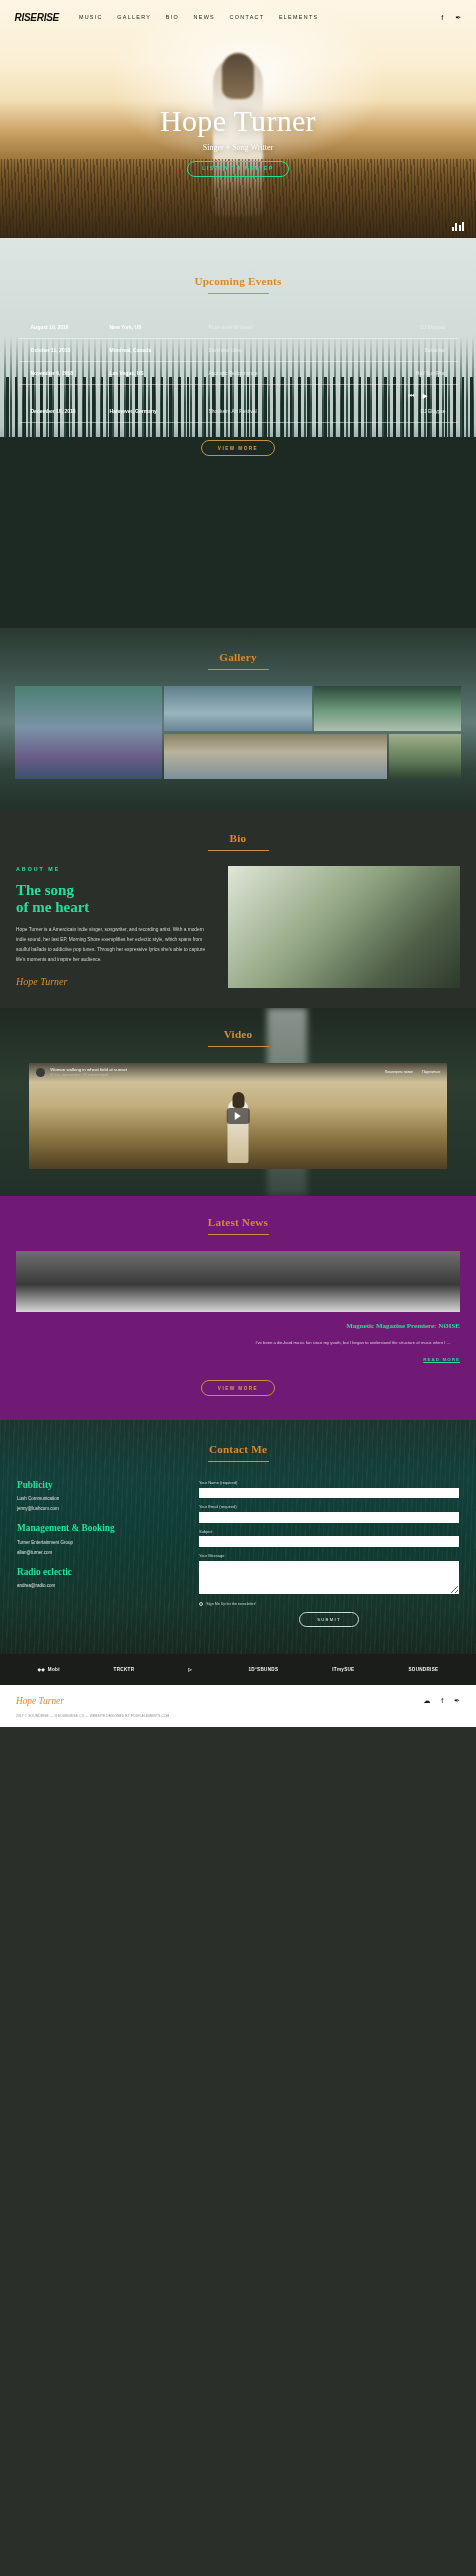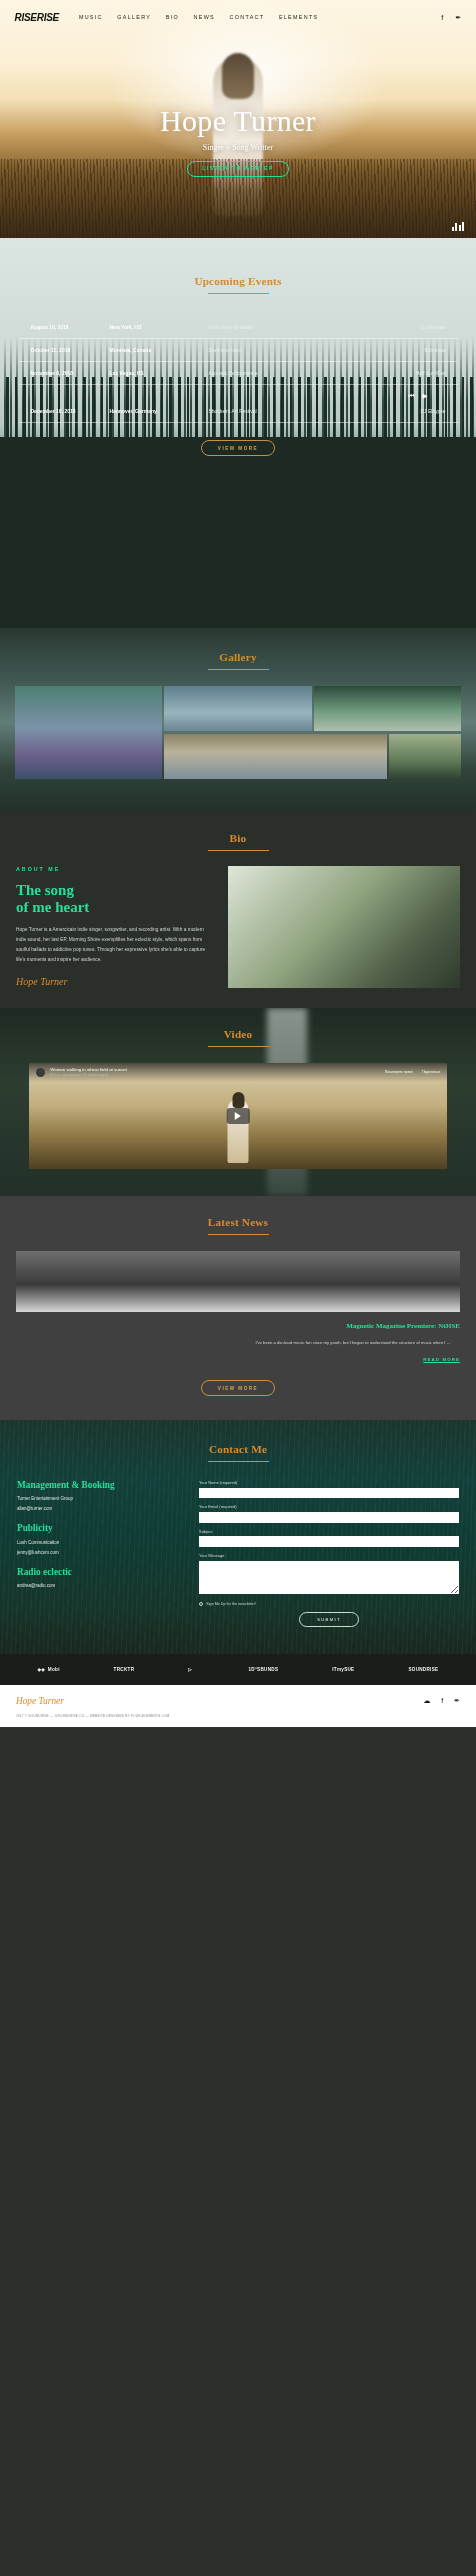--- a/index.html
+++ b/index.html
@@ -153,21 +153,21 @@
   .pfig{ position:absolute; left:50%; top:36px; transform:translateX(-50%); width:21px; height:64px;
     background:linear-gradient(#f2efe6,#cdbb93); border-radius:10.6px 10.6px 2.6px 2.6px; }
   .pfig:after{ content:""; position:absolute; left:4.6px; top:-6.6px; width:12px; height:16px;
     background:#3b2f20; border-radius:6px 6px 4px 4px; }
   .play-btn{ position:absolute; left:50%; top:50%; transform:translate(-50%,-50%);
     width:22.5px; height:16px; border-radius:3.3px; background:rgba(0,0,0,.55); z-index:5;
     display:flex; align-items:center; justify-content:center; }
   .play-btn i{ width:0;height:0;border-left:6px solid #fff;border-top:4px solid transparent;border-bottom:4px solid transparent; }
 
   
-  .news{ background:#404040; padding:20px 0 24px; }
+  .news{ background:#701a75; padding:20px 0 24px; }
   .news-grid{ display:flex; gap:9.3px; margin:17px 16px 0; }
   .card{ flex:1; text-align:right; }
   .card-img{ height:61px; }
   .c1{ background:linear-gradient(#6e6e6e,#3a3a3a 55%,#d6d6d6); }
   .c2{ background:linear-gradient(#c9c9c9,#2e2e2e 45%,#6b6b6b); }
   .c3{ background:linear-gradient(#2b2f7a,#5b3fa0 40%,#8a6bd0 70%,#2a2a5e); }
   .card-title{ font-family:"Liberation Serif", serif; color:#25e09a; font-size:7px;
     line-height:1.25; margin-top:9.3px; font-weight:700; }
   .card-p{ color:#cfd6cf; font-size:4.2px; line-height:2.15; margin-top:8px; padding:0 9.3px; }
   .read-more{ display:inline-block; margin-top:9.3px; color:#25e09a; font-size:4.4px;
@@ -369,28 +369,28 @@
   </section>
 
   <section class="contact">
     <div class="ct-bg"></div>
     <div class="ct-inner">
       <h2 class="sec-title">Contact Me</h2>
       <div class="sec-rule"></div>
       <div class="ct-body">
         <div class="ct-left">
           <div class="ct-block">
+            <div class="ct-h">Publicity</div>
+            <div class="ct-line">Lush Communication</div>
+            <div class="ct-line">jenny@lushcom.com</div>
+          </div>
+          <div class="ct-block">
             <div class="ct-h">Management &amp; Booking</div>
             <div class="ct-line">Turner Entertainment Group</div>
             <div class="ct-line">allan@turner.com</div>
-          </div>
-          <div class="ct-block">
-            <div class="ct-h">Publicity</div>
-            <div class="ct-line">Lush Communication</div>
-            <div class="ct-line">jenny@lushcom.com</div>
           </div>
           <div class="ct-block">
             <div class="ct-h">Radio eclectic</div>
             <div class="ct-line">andrea@radio.com</div>
           </div>
         </div>
         <div class="ct-right">
           <div class="f-label">Your Name (required)</div>
           <input class="f-input" style="">
           <div class="f-label">Your Email (required)</div>

